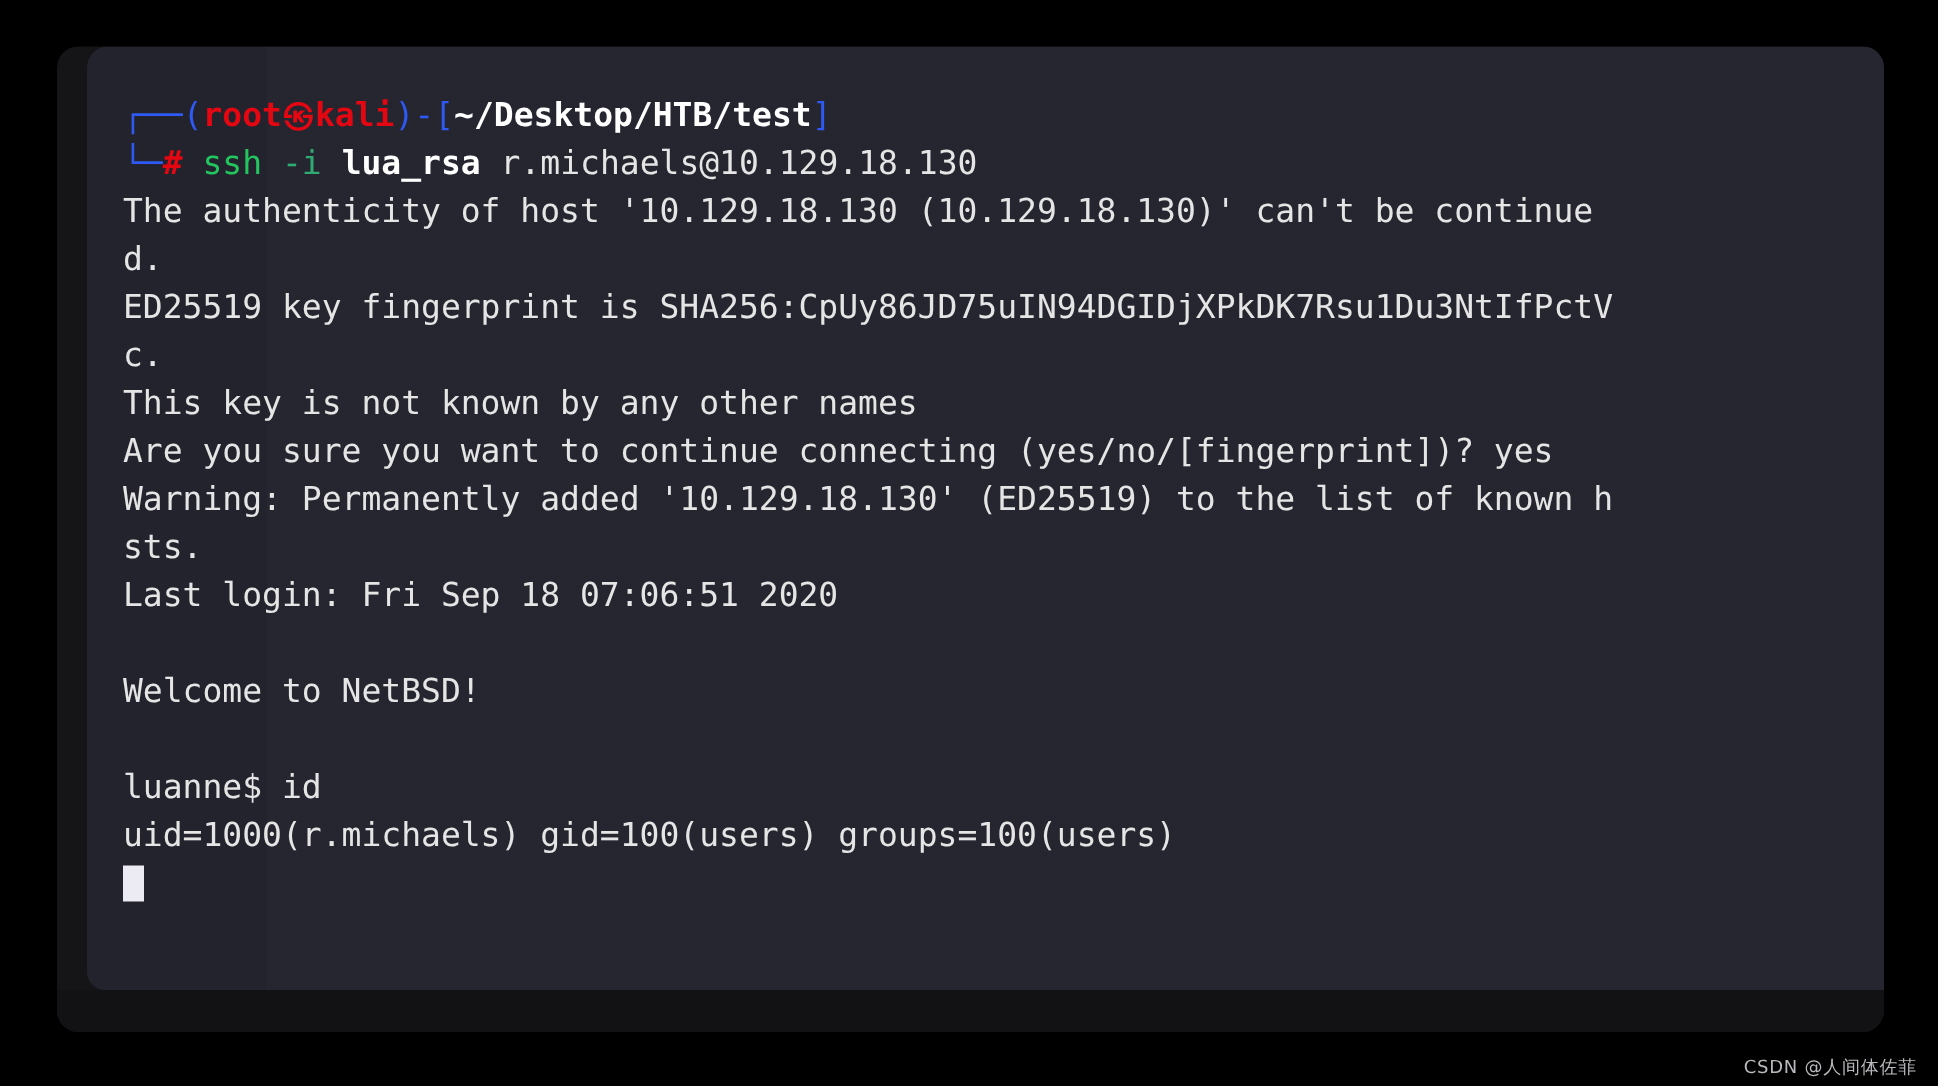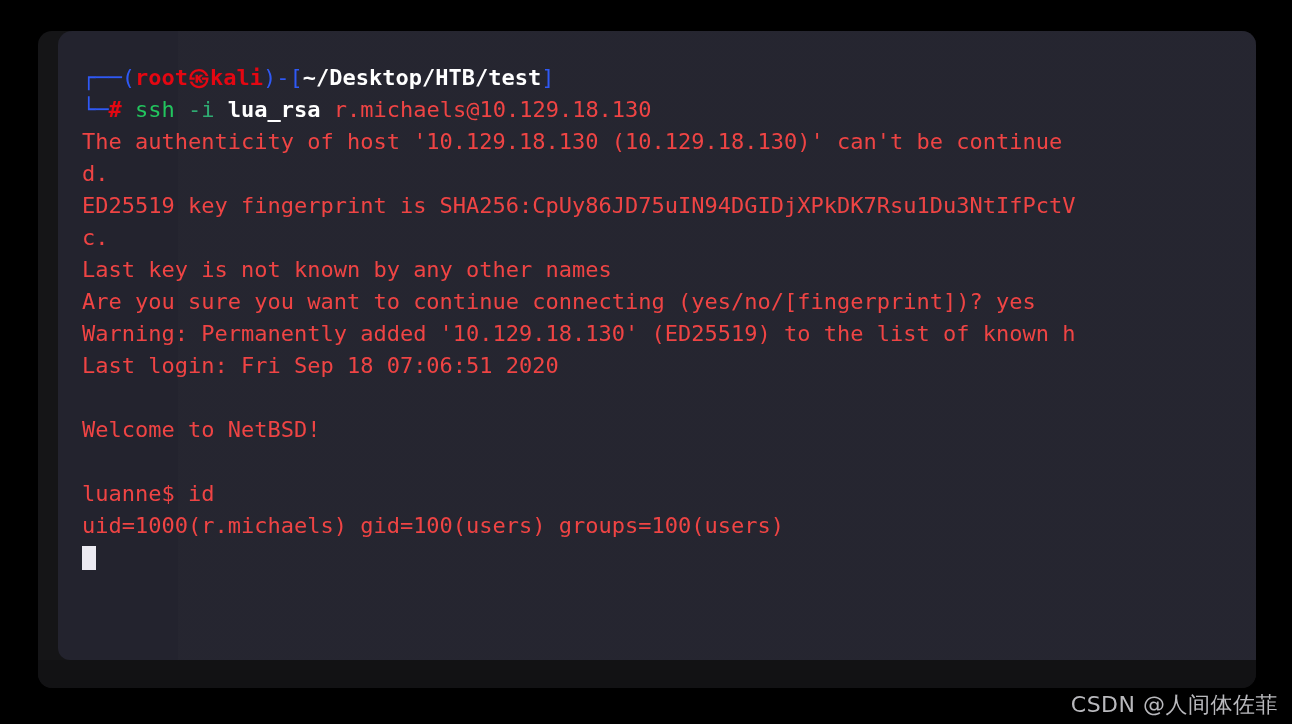--- a/index.html
+++ b/index.html
@@ -77,21 +77,21 @@
     font-family: "DejaVu Sans Mono", "Liberation Mono", monospace;
   }
   .blank { color: transparent; }
 
   
   .c-blue   { color: #2f59f5; }
   .c-red    { color: #e40712; font-weight: bold; }
   .c-white  { color: #ffffff; font-weight: bold; }
   .c-cyan   { color: #22c55e; }
   .c-green  { color: #2fab72; }
-  .c-out    { color: #ef4444; }
+  .c-out    { color: #e5e5e5; }
 
   .prompt-deco {
     font-family: "DejaVu Sans Mono", "Liberation Mono", monospace;
   }
 
   
   .cursor-line { height: 32px; line-height: 32px; }
   .cursor {
     display: inline-block;
     width: 14px;
@@ -99,21 +99,21 @@
     background: #eceaf2;
     vertical-align: -5px;
   }
 
   
   #watermark {
     position: absolute;
     right: 14px;
     bottom: 4px;
     font-family: "DejaVu Sans", "Liberation Sans", sans-serif;
-    font-size: 22px;
+    font-size: 12px;
     color: #b9b9bd;
     letter-spacing: 0.5px;
     white-space: pre;
     text-align: center;
   }
 </style>
 </head>
 <body>
 
 <div id="term-window">
@@ -123,23 +123,24 @@
     <div id="screen">
 
       <div class="line"><span class="c-blue prompt-deco">┌──</span><span class="c-blue">(</span><span class="c-red">root</span><span class="c-red">㉿</span><span class="c-red">kali</span><span class="c-blue">)</span><span class="c-blue">-</span><span class="c-blue">[</span><span class="c-white">~/Desktop/HTB/test</span><span class="c-blue">]</span></div>
 
       <div class="line"><span class="c-blue prompt-deco">└─</span><span class="c-red">#</span><span> </span><span class="c-cyan">ssh</span><span> </span><span class="c-green">-i</span><span> </span><span class="c-white">lua_rsa</span><span> </span><span class="c-out">r.michaels@10.129.18.130</span></div>
 
       <div class="line c-out">The authenticity of host '10.129.18.130 (10.129.18.130)' can't be continue</div>
       <div class="line c-out">d.</div>
       <div class="line c-out">ED25519 key fingerprint is SHA256:CpUy86JD75uIN94DGIDjXPkDK7Rsu1Du3NtIfPctV</div>
       <div class="line c-out">c.</div>
-      <div class="line c-out">Last key is not known by any other names</div>
+      <div class="line c-out">This key is not known by any other names</div>
       <div class="line c-out">Are you sure you want to continue connecting (yes/no/[fingerprint])? yes</div>
       <div class="line c-out">Warning: Permanently added '10.129.18.130' (ED25519) to the list of known h</div>
+      <div class="line c-out">sts.</div>
       <div class="line c-out">Last login: Fri Sep 18 07:06:51 2020</div>
       <div class="line c-out blank"></div>
       <div class="line c-out">Welcome to NetBSD!</div>
       <div class="line c-out blank"></div>
       <div class="line c-out">luanne$ id</div>
       <div class="line c-out">uid=1000(r.michaels) gid=100(users) groups=100(users)</div>
 
       <div class="line cursor-line"><span class="cursor"></span></div>
 
     </div>

